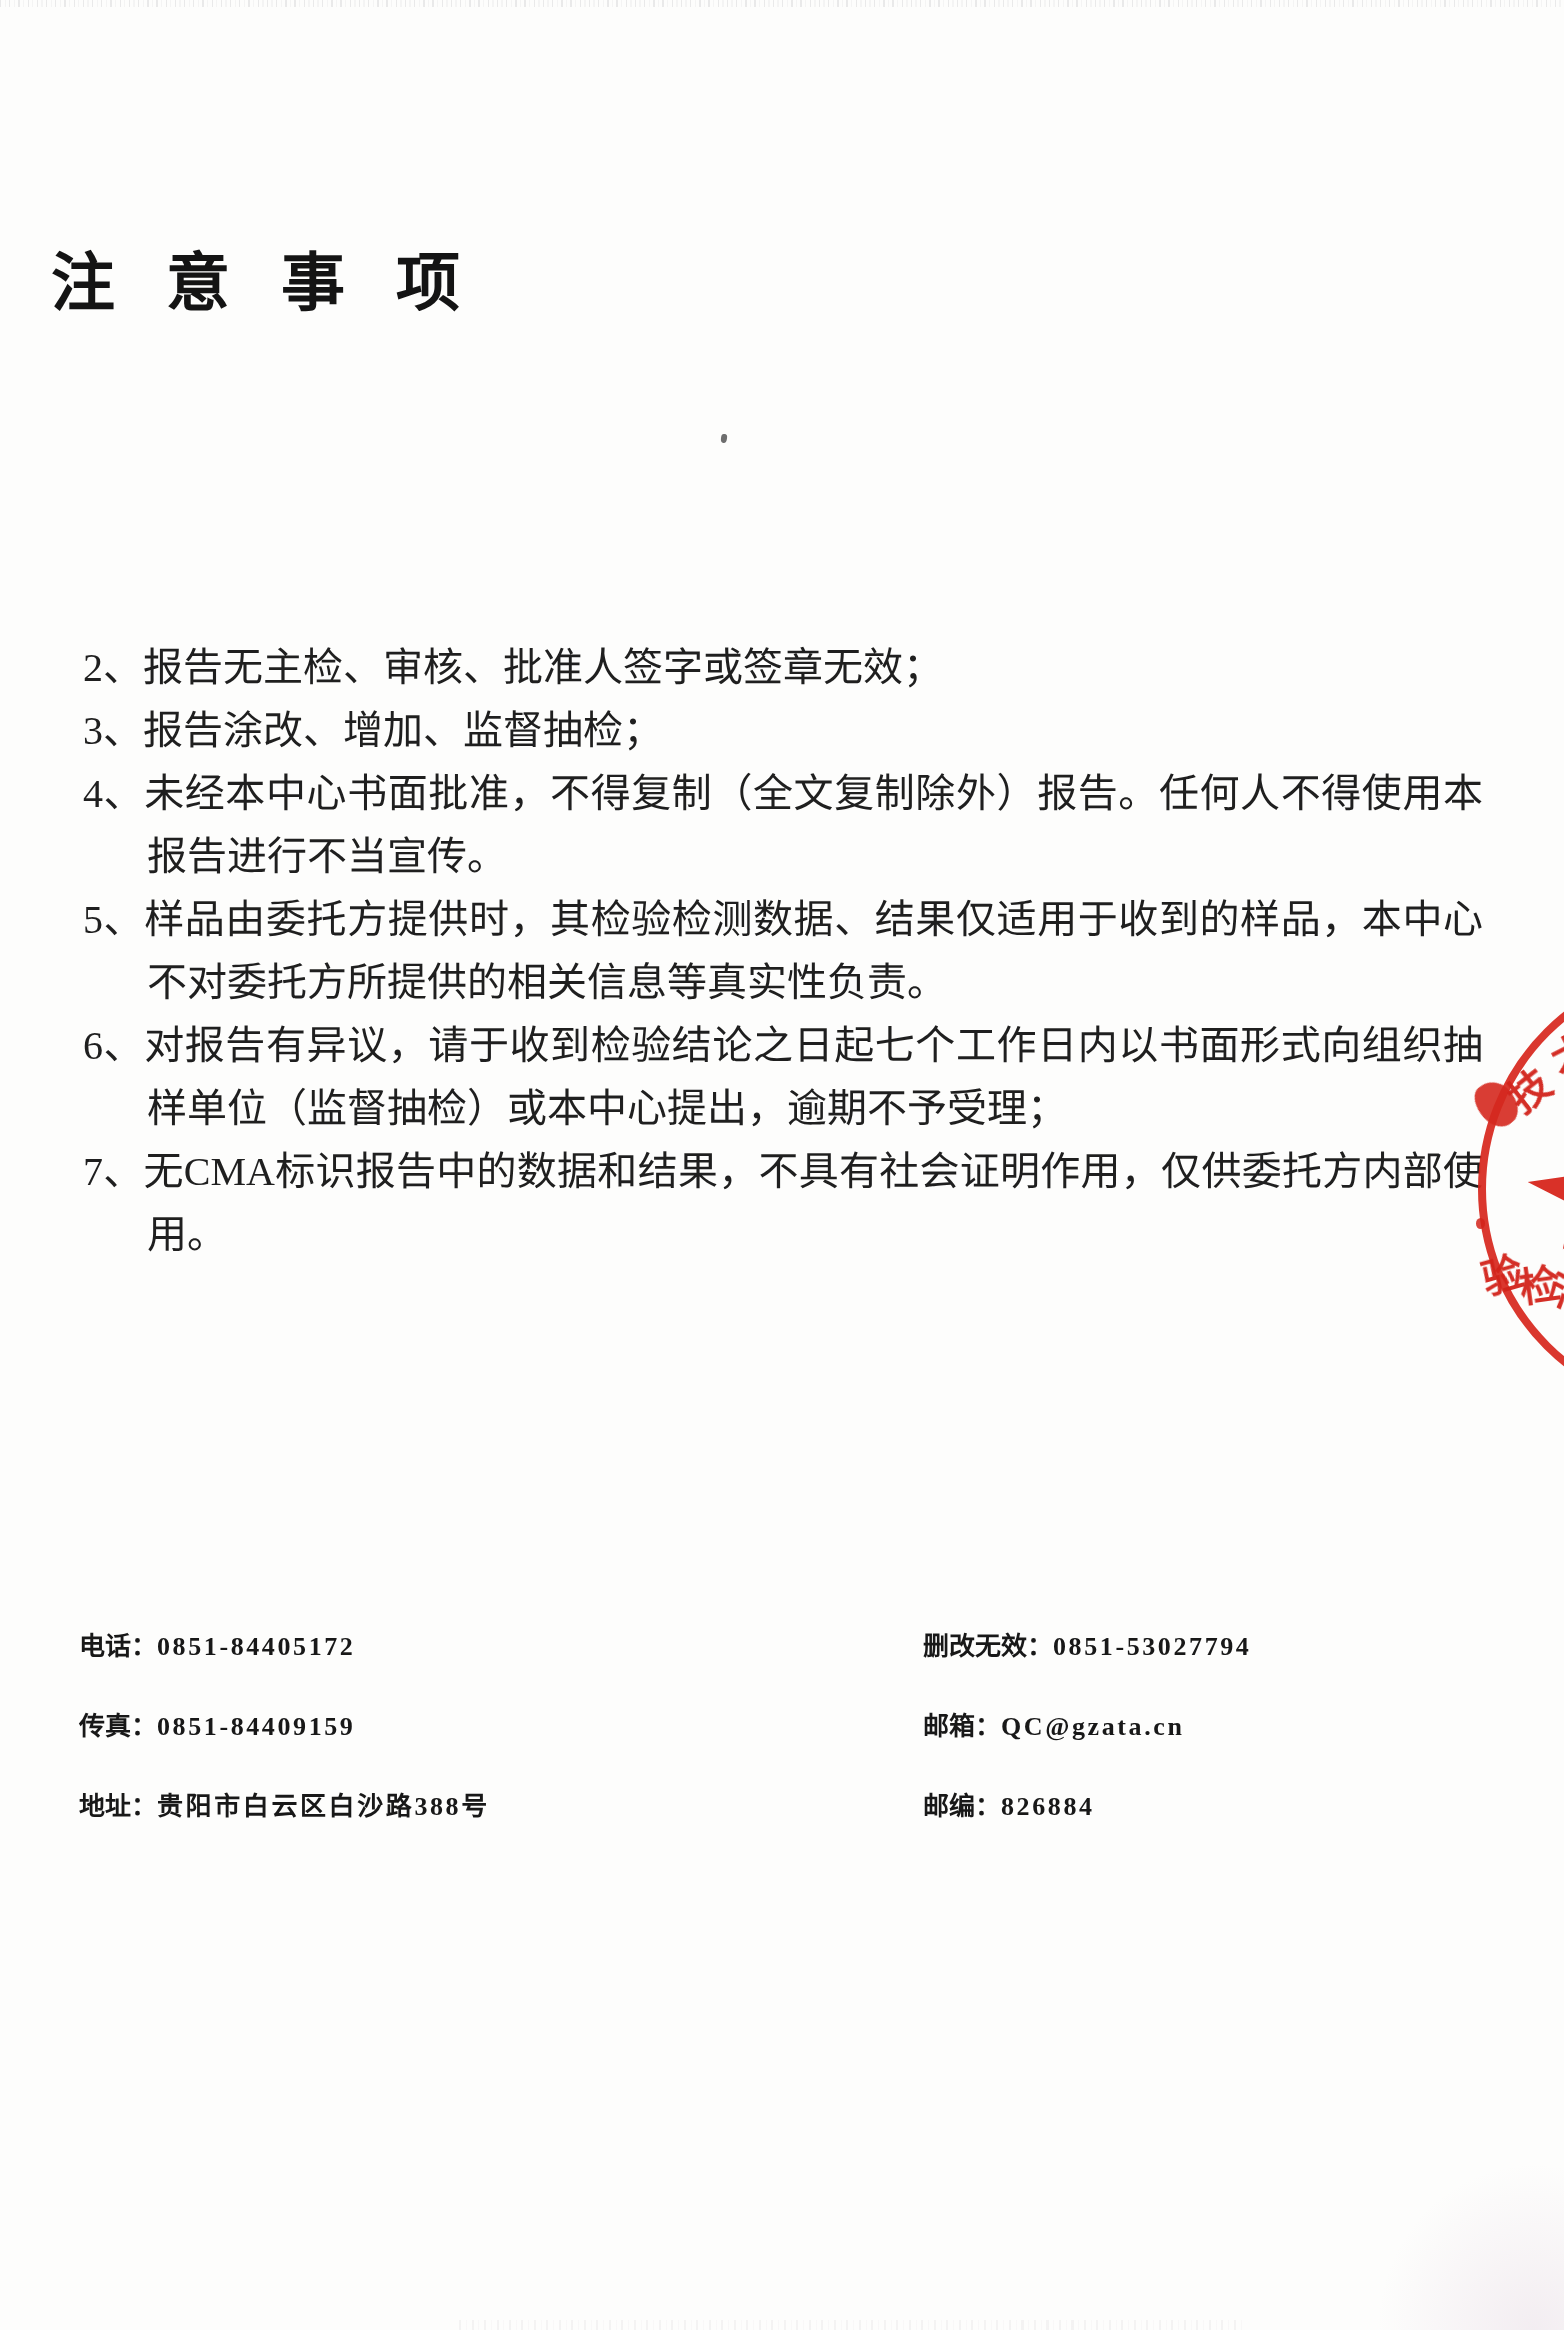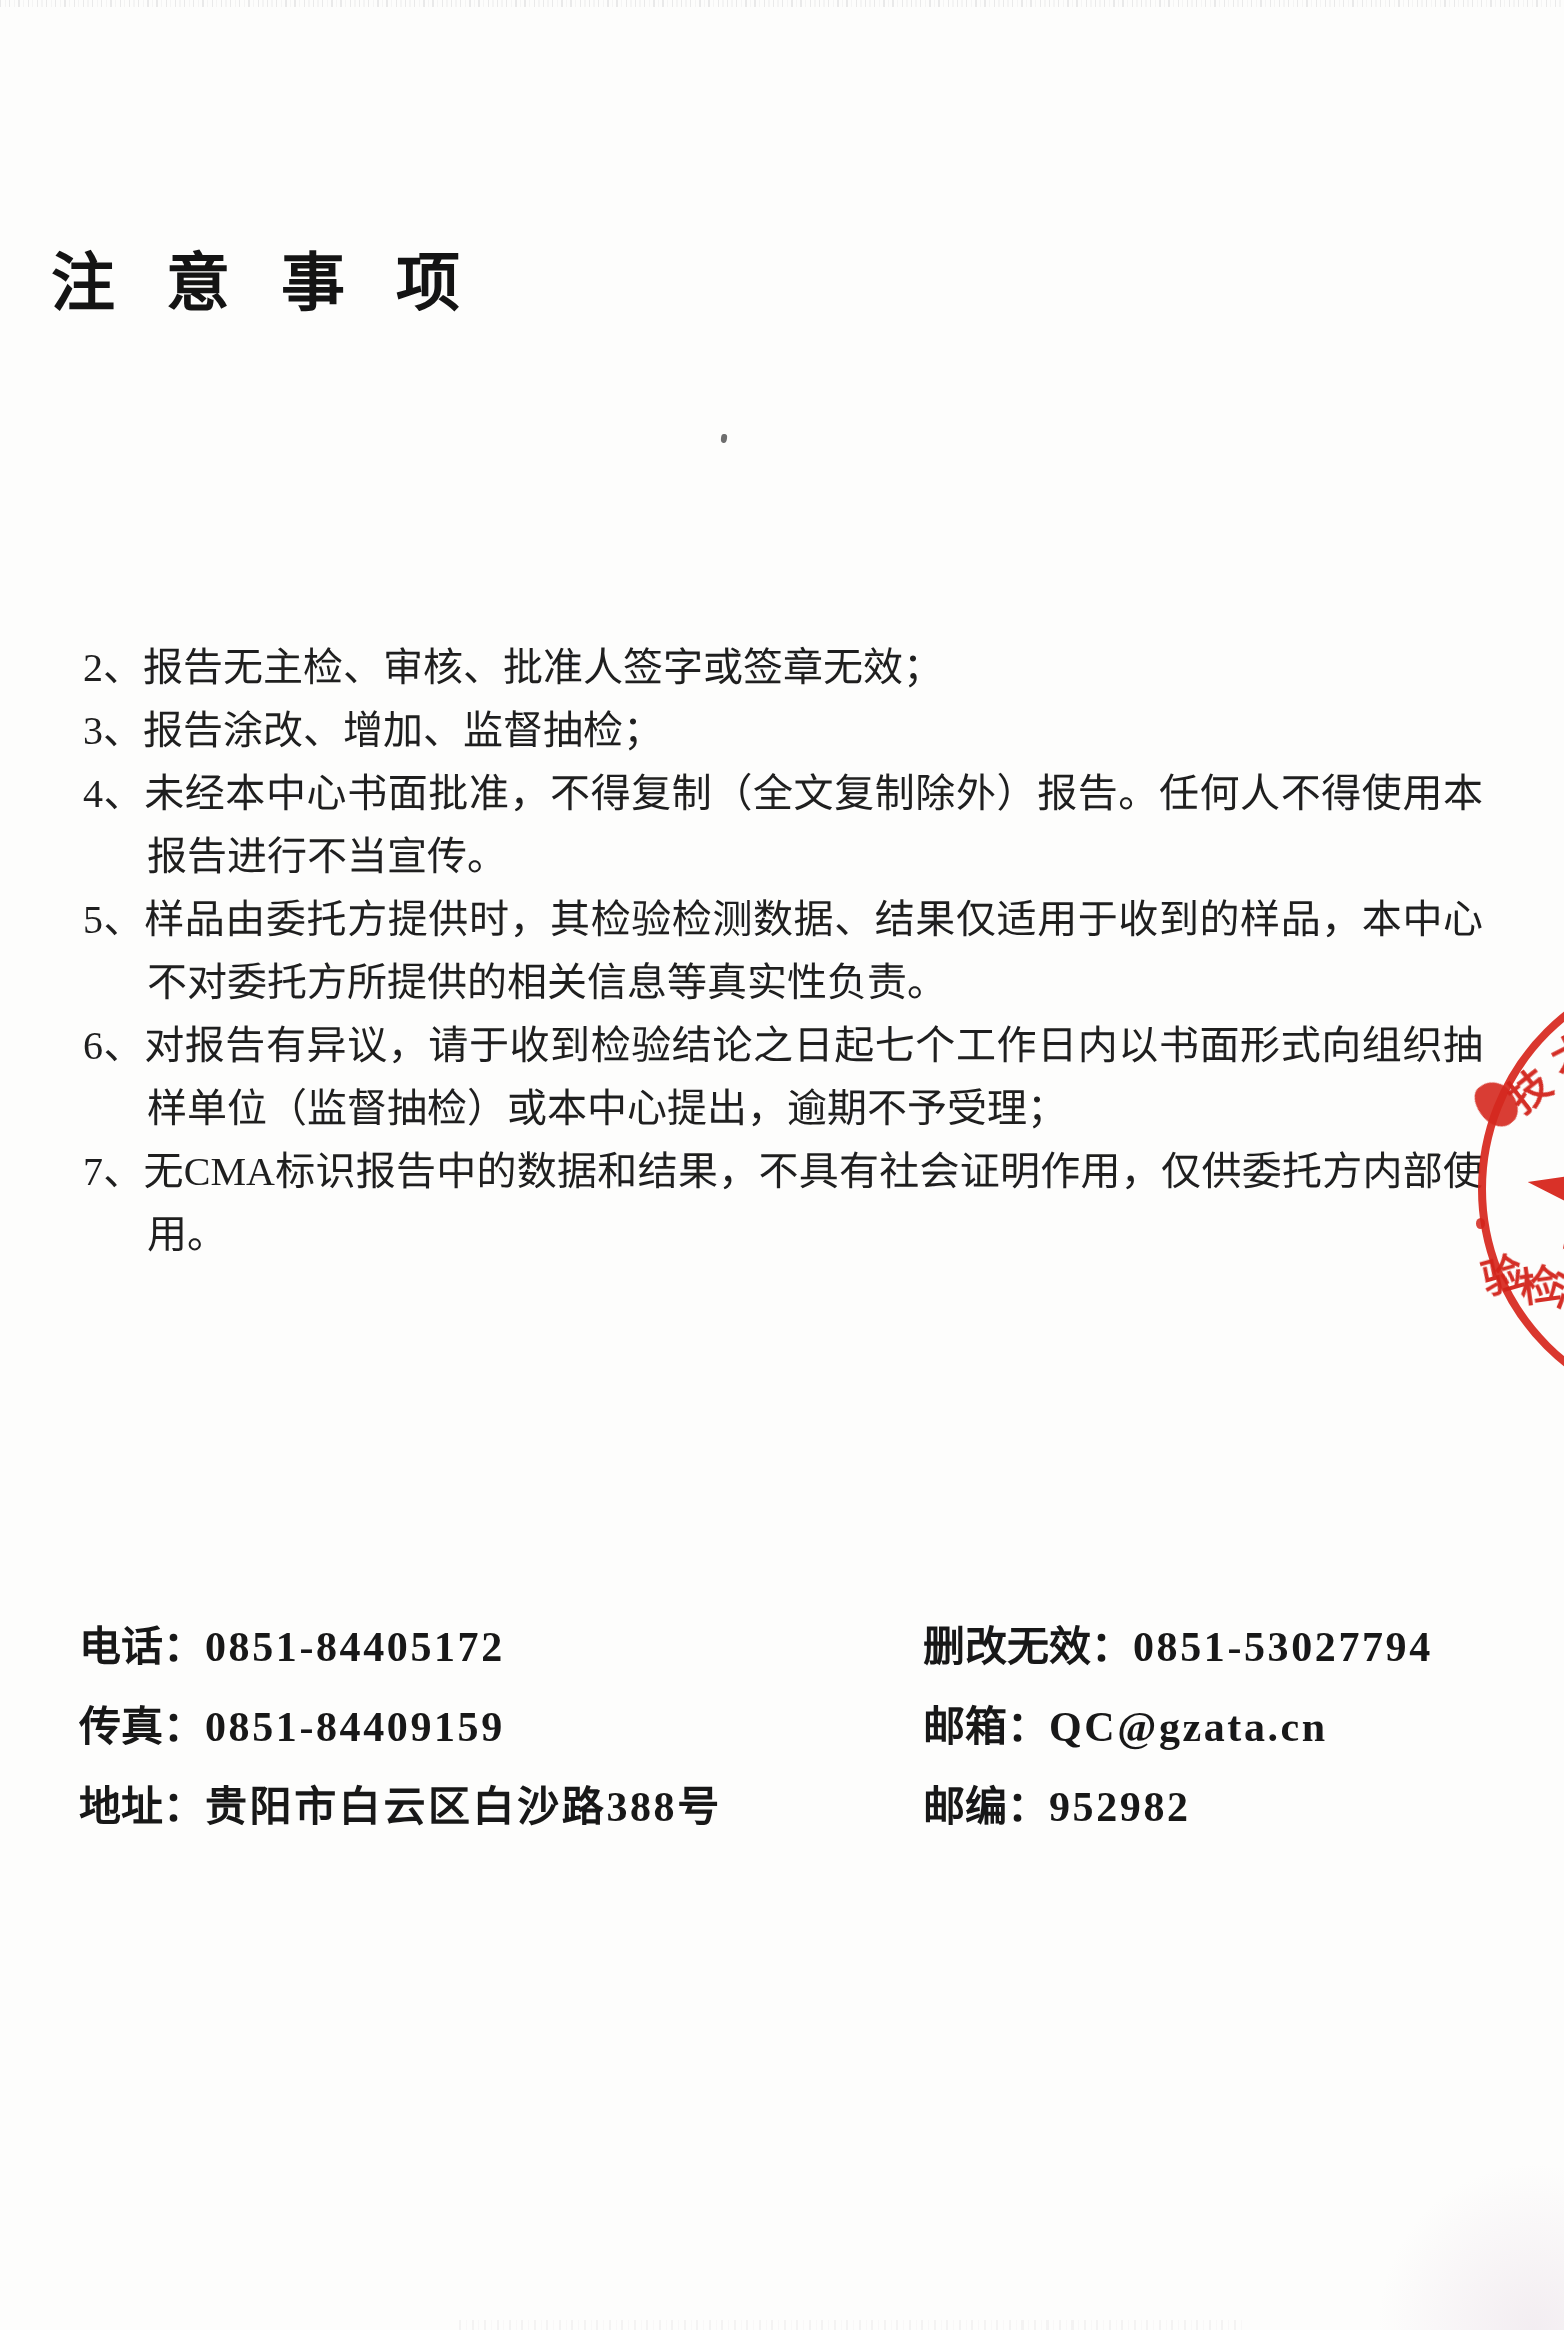--- a/index.html
+++ b/index.html
@@ -65,21 +65,21 @@
   .notice {
     padding-left: 64px;
     text-indent: -64px;
   }
   .notice .num { display: inline; }
   .notice .txt { display: inline; }
 
   
   .contact {
     position: absolute; top: 1624px;
-    font-size: 42px;
+    font-size: 26px;
     font-weight: bold;
     line-height: 46px;
     color: #181818;
     white-space: nowrap;
   }
   .contact-left  { left: 79px; }
   .contact-right { left: 923px; }
   .contact .row { margin-bottom: 34px; }
   .contact .value { letter-spacing: 2.6px; }
 
@@ -148,21 +148,21 @@
 
   <div class="contact contact-left">
     <div class="row"><span class="label">电话：</span><span class="value">0851-84405172</span></div>
     <div class="row"><span class="label">传真：</span><span class="value">0851-84409159</span></div>
     <div class="row"><span class="label">地址：</span><span class="value">贵阳市白云区白沙路388号</span></div>
   </div>
 
   <div class="contact contact-right">
     <div class="row"><span class="label">删改无效：</span><span class="value">0851-53027794</span></div>
     <div class="row"><span class="label">邮箱：</span><span class="value">QC@gzata.cn</span></div>
-    <div class="row"><span class="label">邮编：</span><span class="value">952982</span></div>
+    <div class="row"><span class="label">邮编：</span><span class="value">826884</span></div>
   </div>
 
   <div class="stamp">
     <div class="stamp-ring"></div>
     <div class="stamp-star"></div>
     <div class="stamp-blob"></div>
     <span class="stamp-char sc-t1">技</span>
     <span class="stamp-char sc-t2">术</span>
     <span class="stamp-char sc-b1">验</span>
     <span class="stamp-char sc-b2">检</span>

